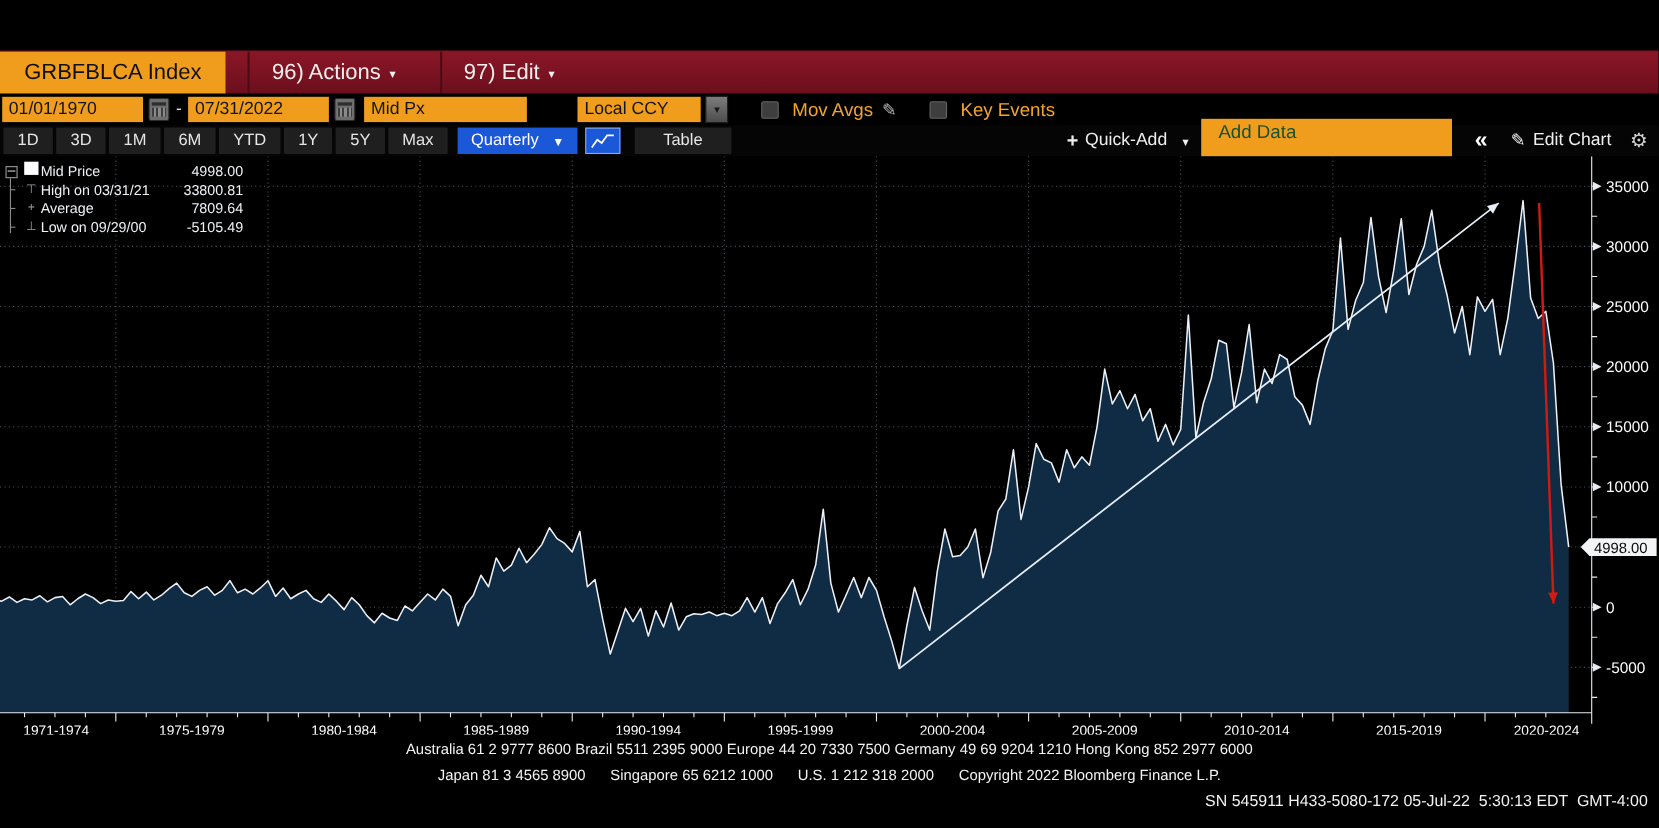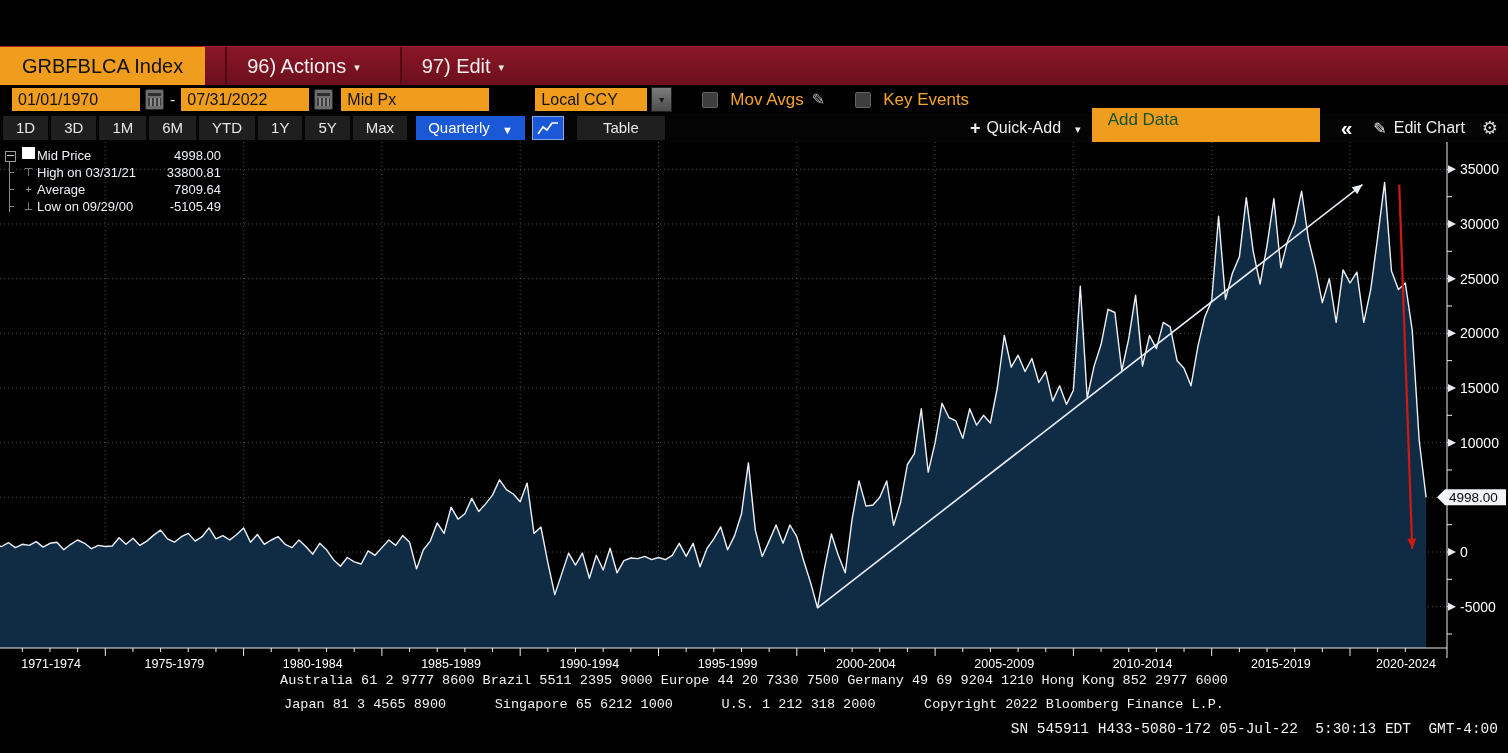--- a/index.html
+++ b/index.html
@@ -13,21 +13,21 @@
             display:flex;align-items:stretch;gap:20px;}
   .tab{display:flex;align-items:center;padding:0 16px;font-size:20px;white-space:nowrap;}
   .tab-ticker{background:#f09c1c;color:#101010;padding:0 22px;font-weight:500;}
   .tab-dim{color:#a23642;border-left:2px solid #4f0a14;padding:0 26px;}
   .tab-white{color:#f3eeee;border-left:2px solid #4f0a14;padding:0 20px;}
   .caret{font-size:11px;margin-left:8px;position:relative;top:1px;}
   .titlebar-spacer{flex:1;}
   .linechart-label{display:flex;align-items:center;color:#fff;font-size:20px;padding:0 14px;}
   
   .row2{position:absolute;left:0;top:85px;width:1508px;height:29px;background:#000;
-        display:flex;align-items:center;gap:4px;padding-left:12px;box-sizing:border-box;}
+        display:flex;align-items:center;gap:4px;padding-left:2px;box-sizing:border-box;}
   .ofield{background:#f09c1c;color:#141414;font-size:16px;height:23px;line-height:23px;
           padding:0 6px;white-space:nowrap;}
   .date-f{width:116px;}
   .midpx-f{width:136px;margin-left:4px;}
   .ccy-f{width:100px;margin-left:42px;}
   .calbtn{width:17px;height:19px;background:#6e6e6e;border:1px solid #2c2c2c;border-radius:2px;
           position:relative;margin-left:1px;}
   .calbtn:before{content:"";position:absolute;left:2px;right:2px;top:3px;height:3px;background:#2e2e2e;}
   .calbtn:after{content:"";position:absolute;left:2px;right:2px;top:8px;bottom:3px;
           background:repeating-linear-gradient(90deg,#3c3c3c 0 2px,#8a8a8a 2px 4px);}
@@ -65,21 +65,21 @@
   .treeline{position:absolute;left:4px;top:14px;width:1px;height:51px;background:#8a8a8a;}
   .treestub{position:absolute;left:4px;top:8px;width:5px;height:1px;background:#8a8a8a;}
   .collapsebox{position:absolute;left:0;top:4px;width:9px;height:9px;border:1px solid #9a9a9a;background:#000;}
   .collapsebox:before{content:"";position:absolute;left:1px;right:1px;top:3px;height:1px;background:#cfcfcf;}
   .licon{width:17px;flex:0 0 17px;text-align:center;color:#9aa0a8;font-size:11px;}
   .swatch{display:inline-block;width:13px;height:12px;background:#fff;}
   .llabel{flex:1;white-space:nowrap;}
   .lval{text-align:right;white-space:nowrap;}
   
   .footer{position:absolute;left:0;top:668px;width:1508px;height:85px;background:#000;
-          font-family:Liberation Mono, monospace;color:#f2f2f2;font-size:13.5px;}
+          font-family:Liberation Sans, sans-serif;color:#f2f2f2;font-size:13.5px;}
   .fline1{position:absolute;left:0;width:1508px;top:5px;text-align:center;white-space:pre;}
   .fline2{position:absolute;left:0;width:1508px;top:29px;text-align:center;white-space:pre;}
   .fline3{position:absolute;right:10px;top:53px;white-space:pre;font-size:14.5px;}
 </style>
 </head>
 <body>
 
 <div id="screen">
 
   <div class="topstrip"></div>

